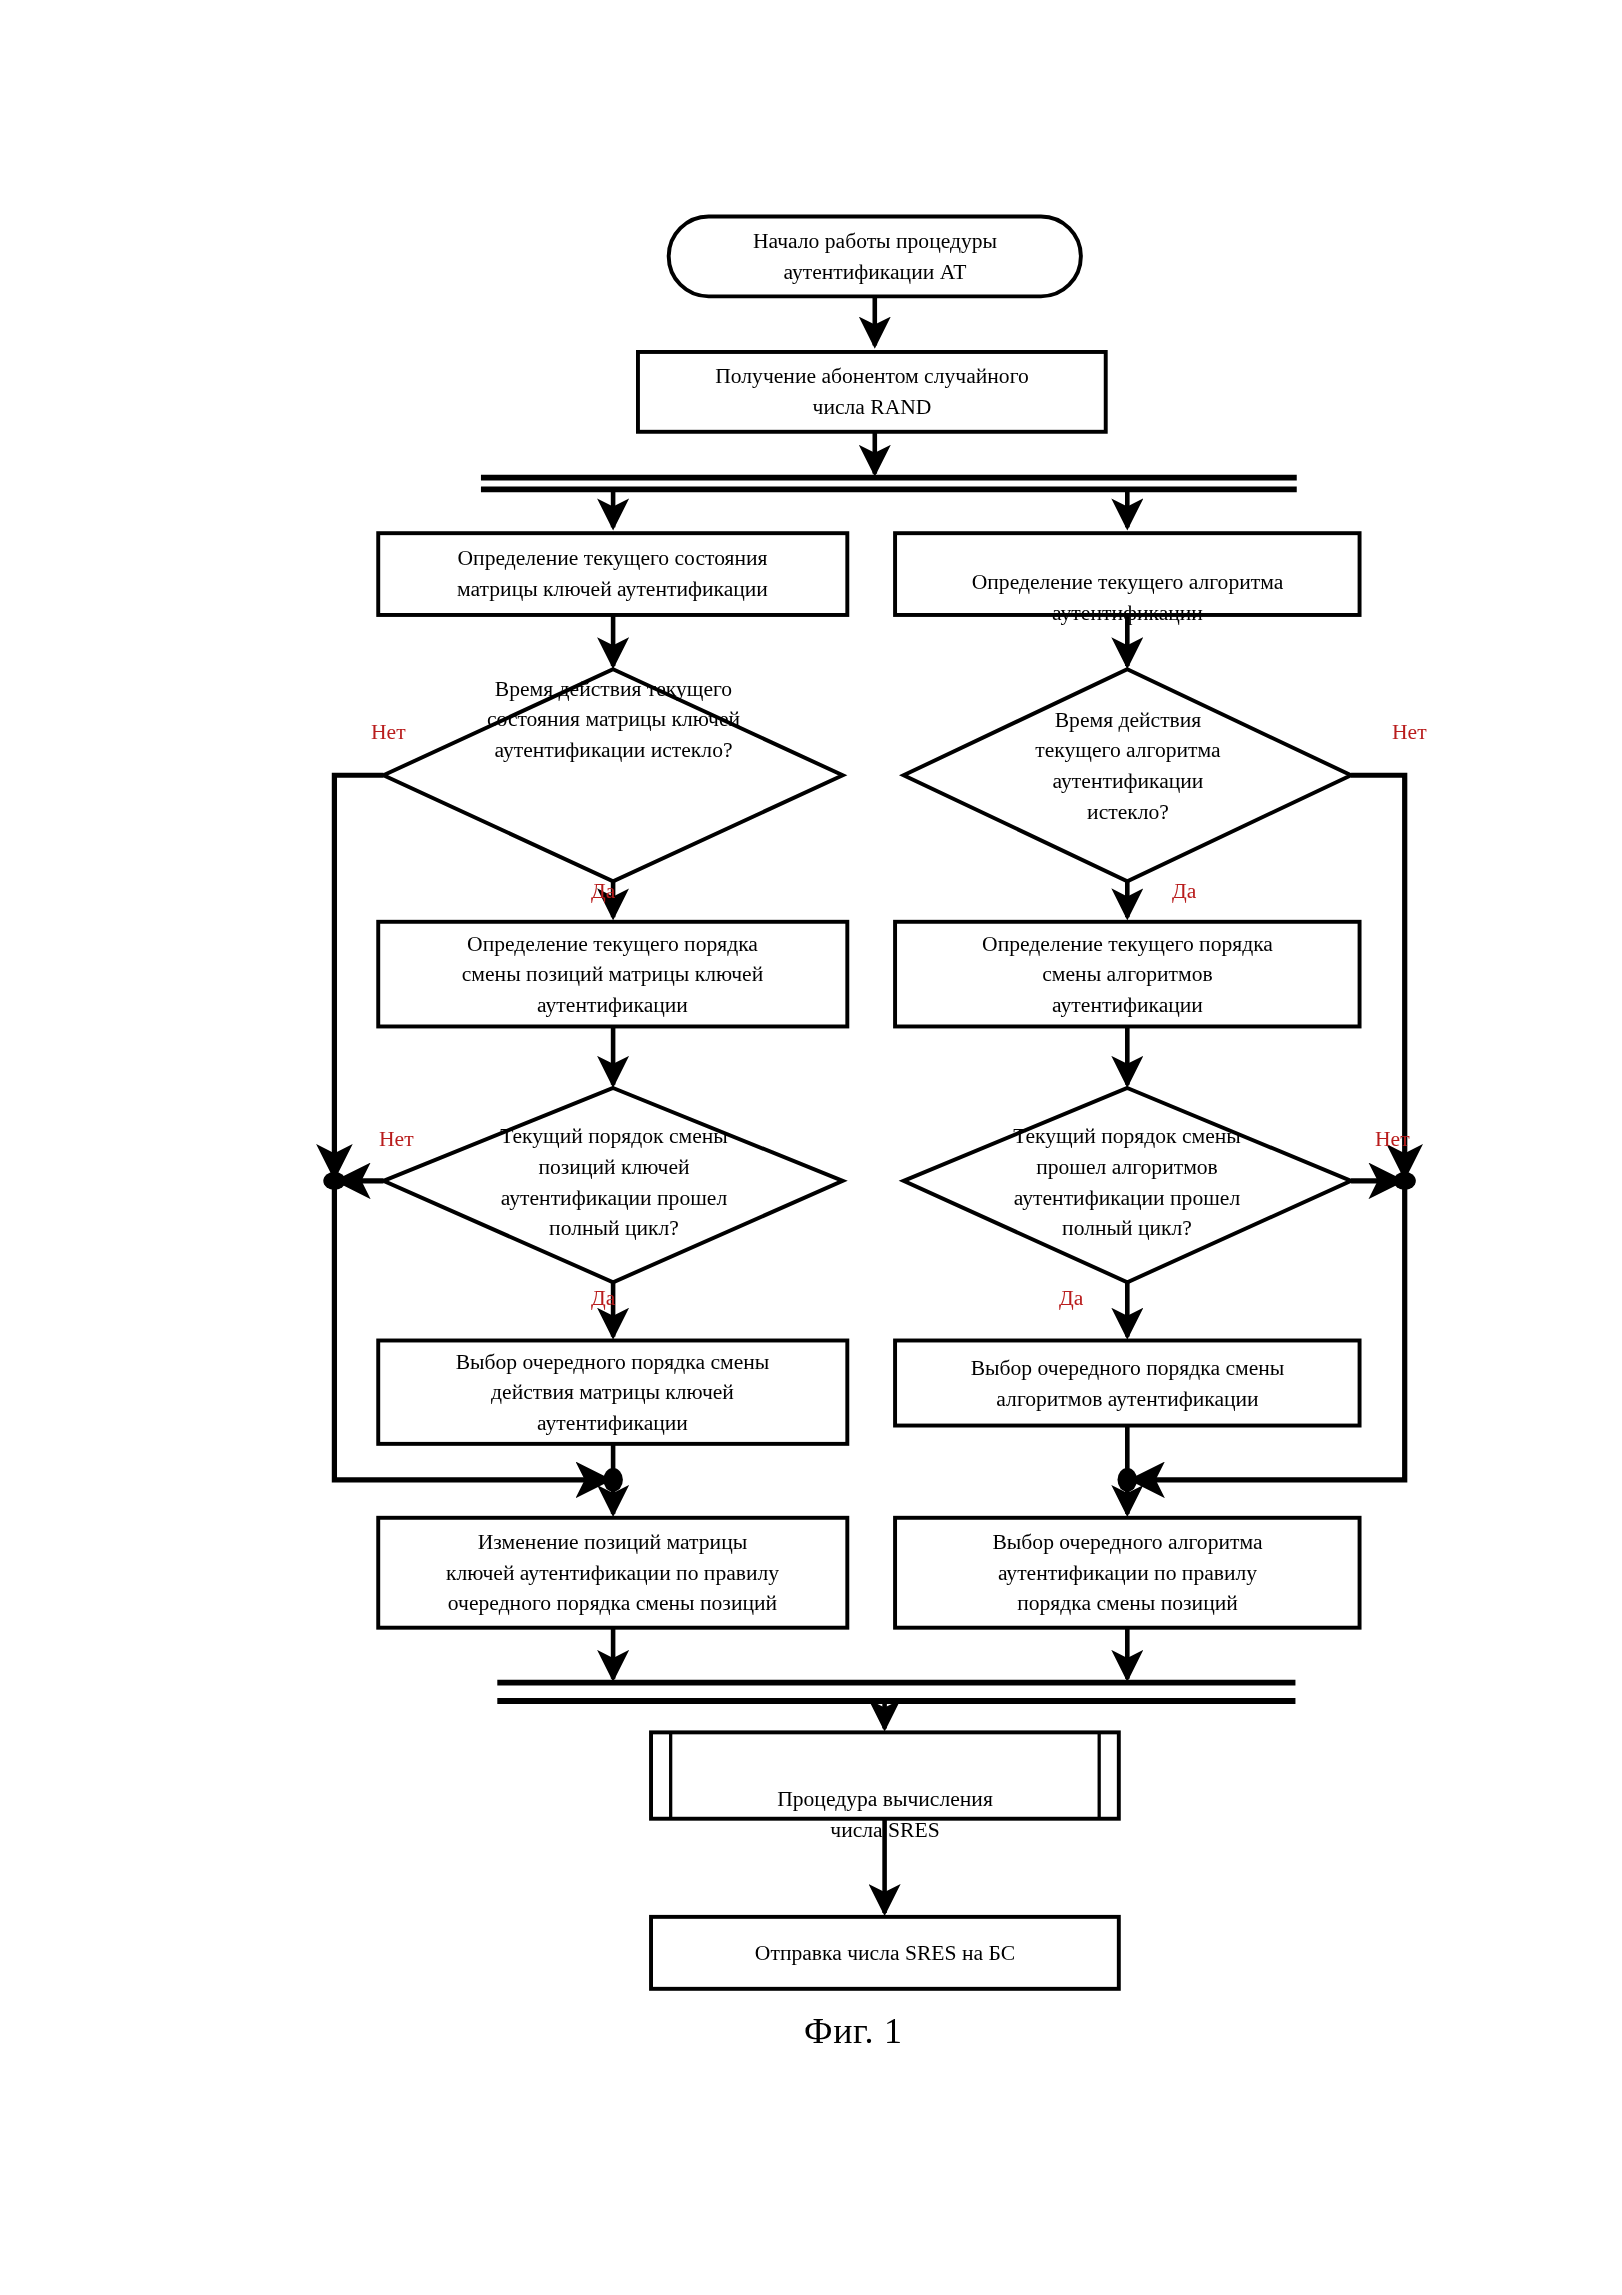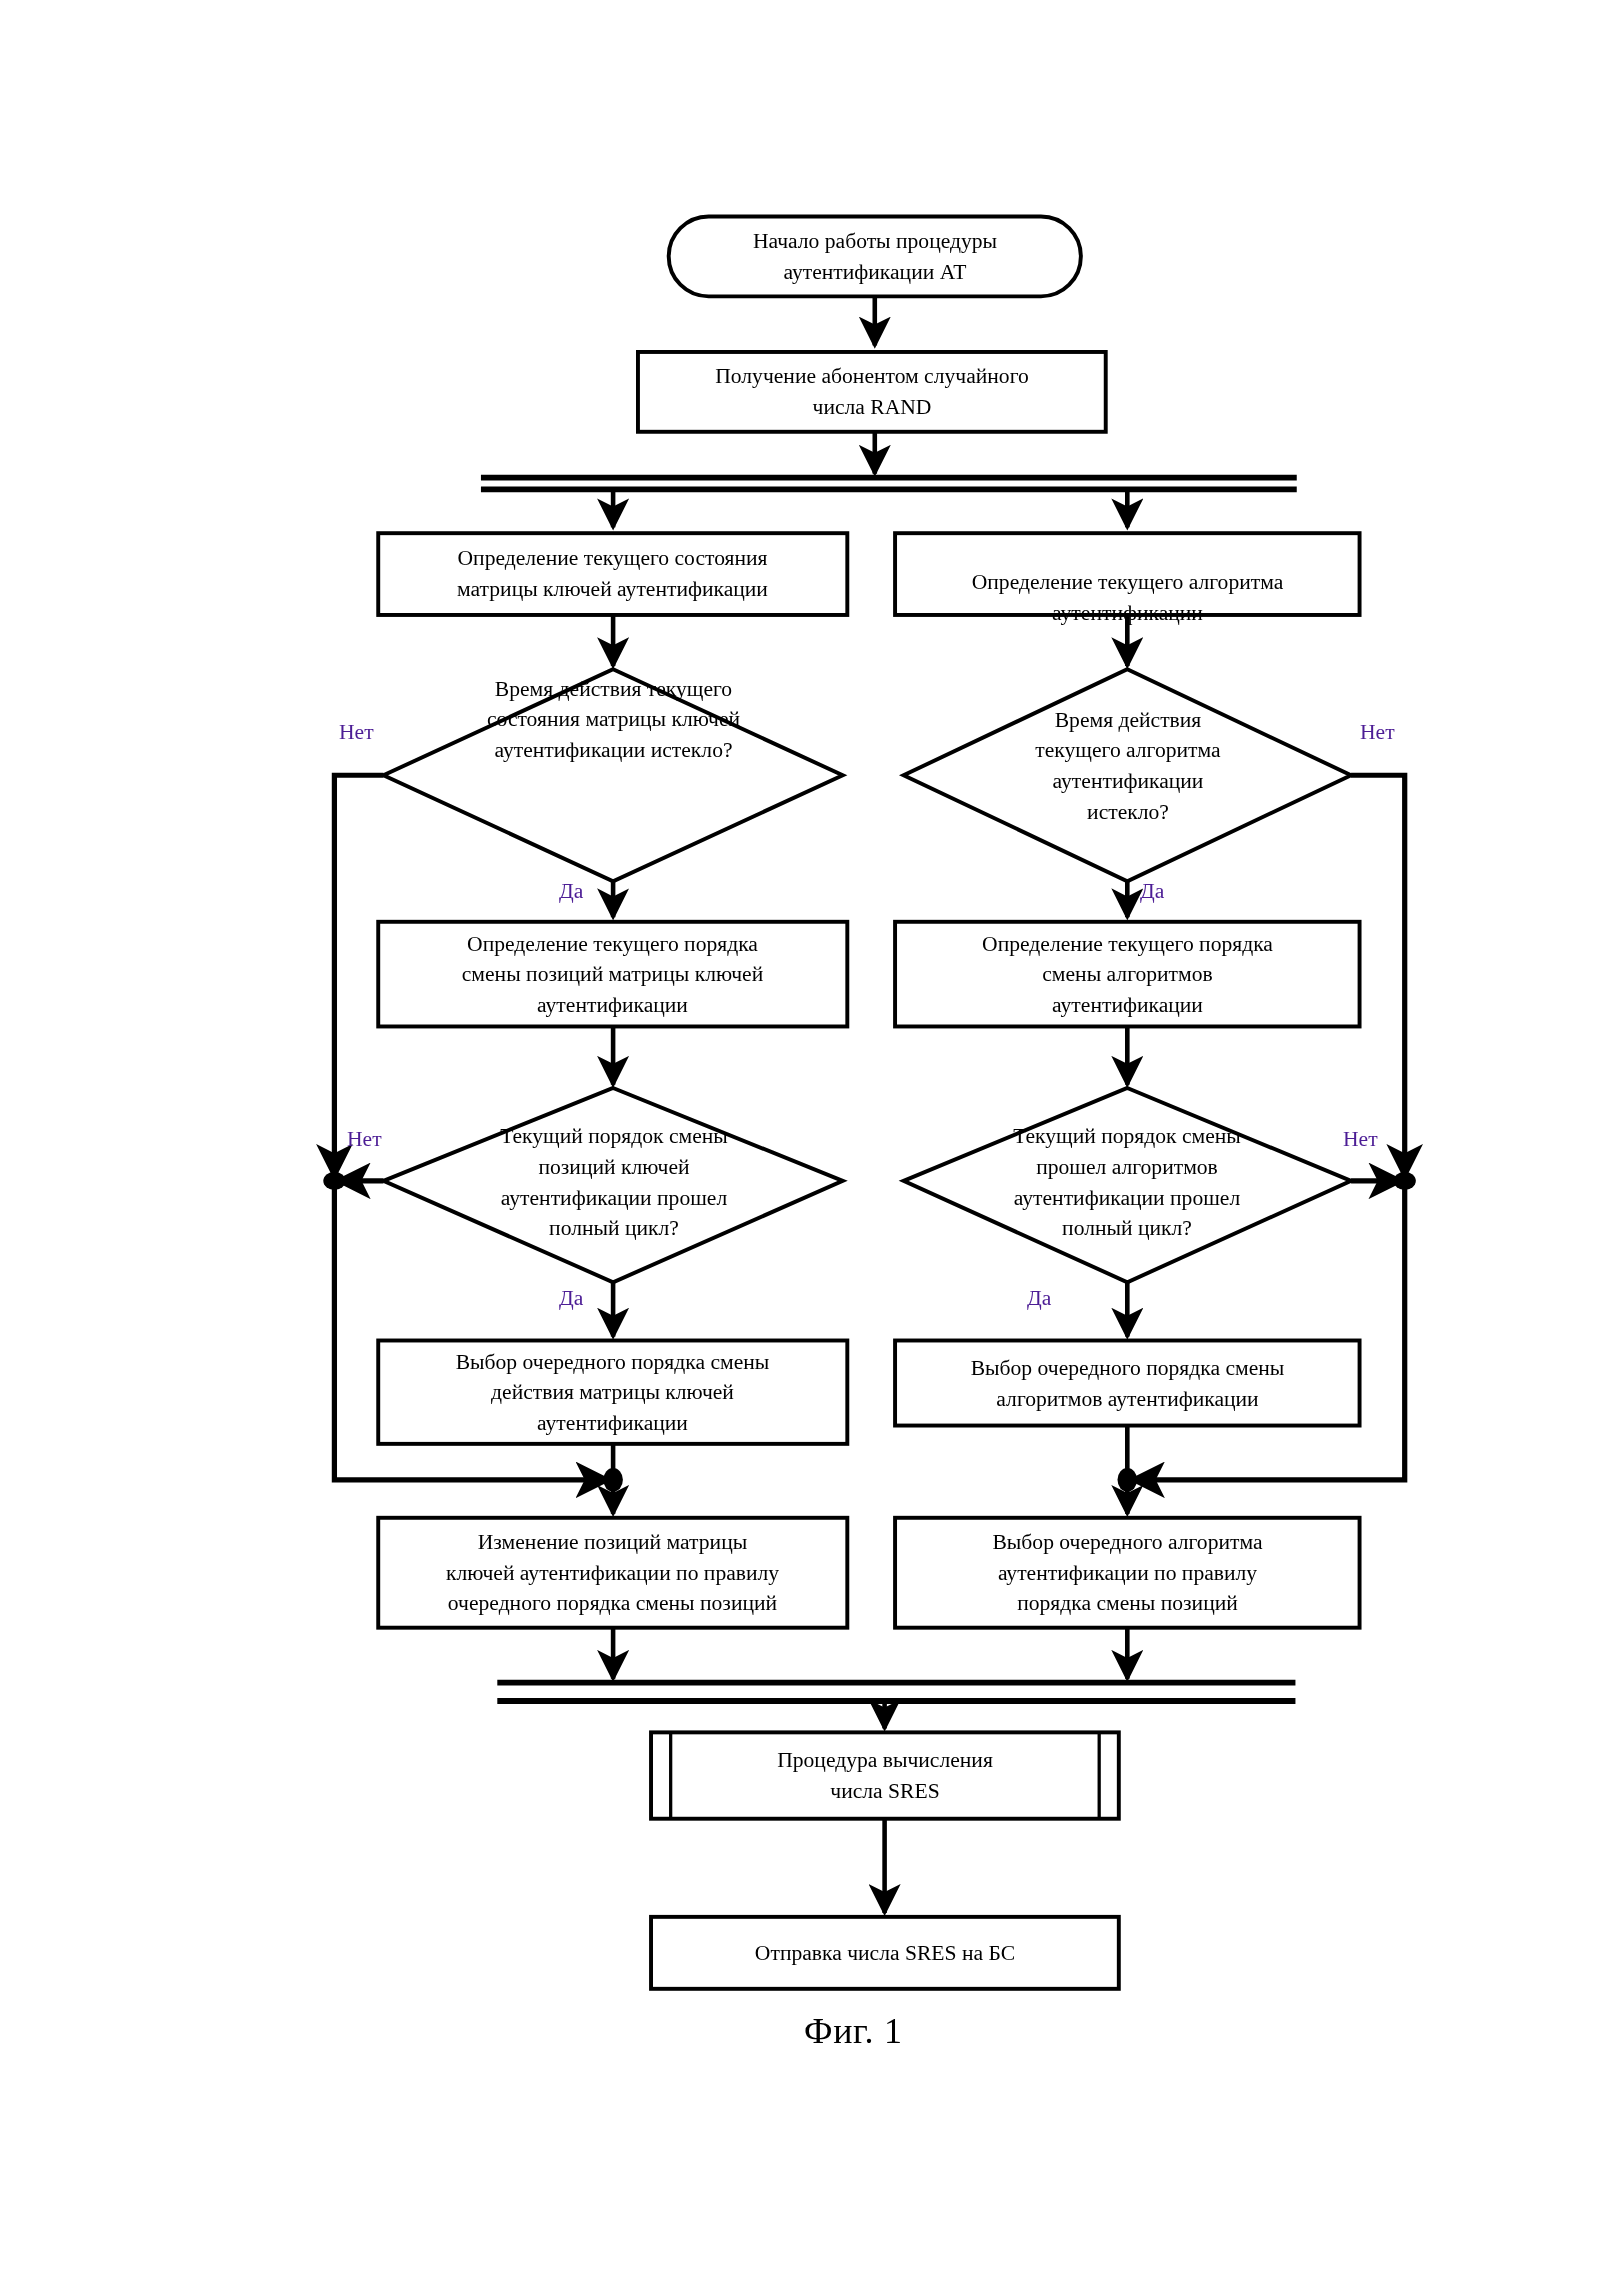--- a/index.html
+++ b/index.html
@@ -34,21 +34,22 @@
     font-size: 21.6px;
     color: #000;
     pointer-events: none;
     box-sizing: border-box;
   }
   .node-text span { display: block; width: 100%; }
   .edge-label {
     position: absolute;
     font-size: 21.6px;
     white-space: nowrap;
-    color: #4c1d95;
+    color: #b91c1c;
+    margin-left: 32px;
   }
   .fig-caption {
     position: absolute;
     font-size: 36px;
     letter-spacing: 0.7px;
     color: #000;
     white-space: nowrap;
   }
 </style>
 </head>
@@ -250,21 +251,21 @@
   </div>
 
   <div class="node-text" style="left:895px; top:1518px; width:465px; height:110px;">
     <span>
       <span>Выбор очередного алгоритма</span>
       <span>аутентификации по правилу</span>
       <span>порядка смены позиций</span>
     </span>
   </div>
 
-  <div class="node-text" style="left:674px; top:1733px; width:422px; height:86px;justify-content:center;">
+  <div class="node-text" style="left:674px; top:1772px; width:422px; height:86px;justify-content:center;">
     <span>
       <span>Процедура  вычисления</span>
       <span>числа SRES</span>
     </span>
   </div>
 
   <div class="node-text" style="left:651px; top:1917px; width:468px; height:72px;">
     <span>
       <span>Отправка числа SRES на БС</span>
     </span>

